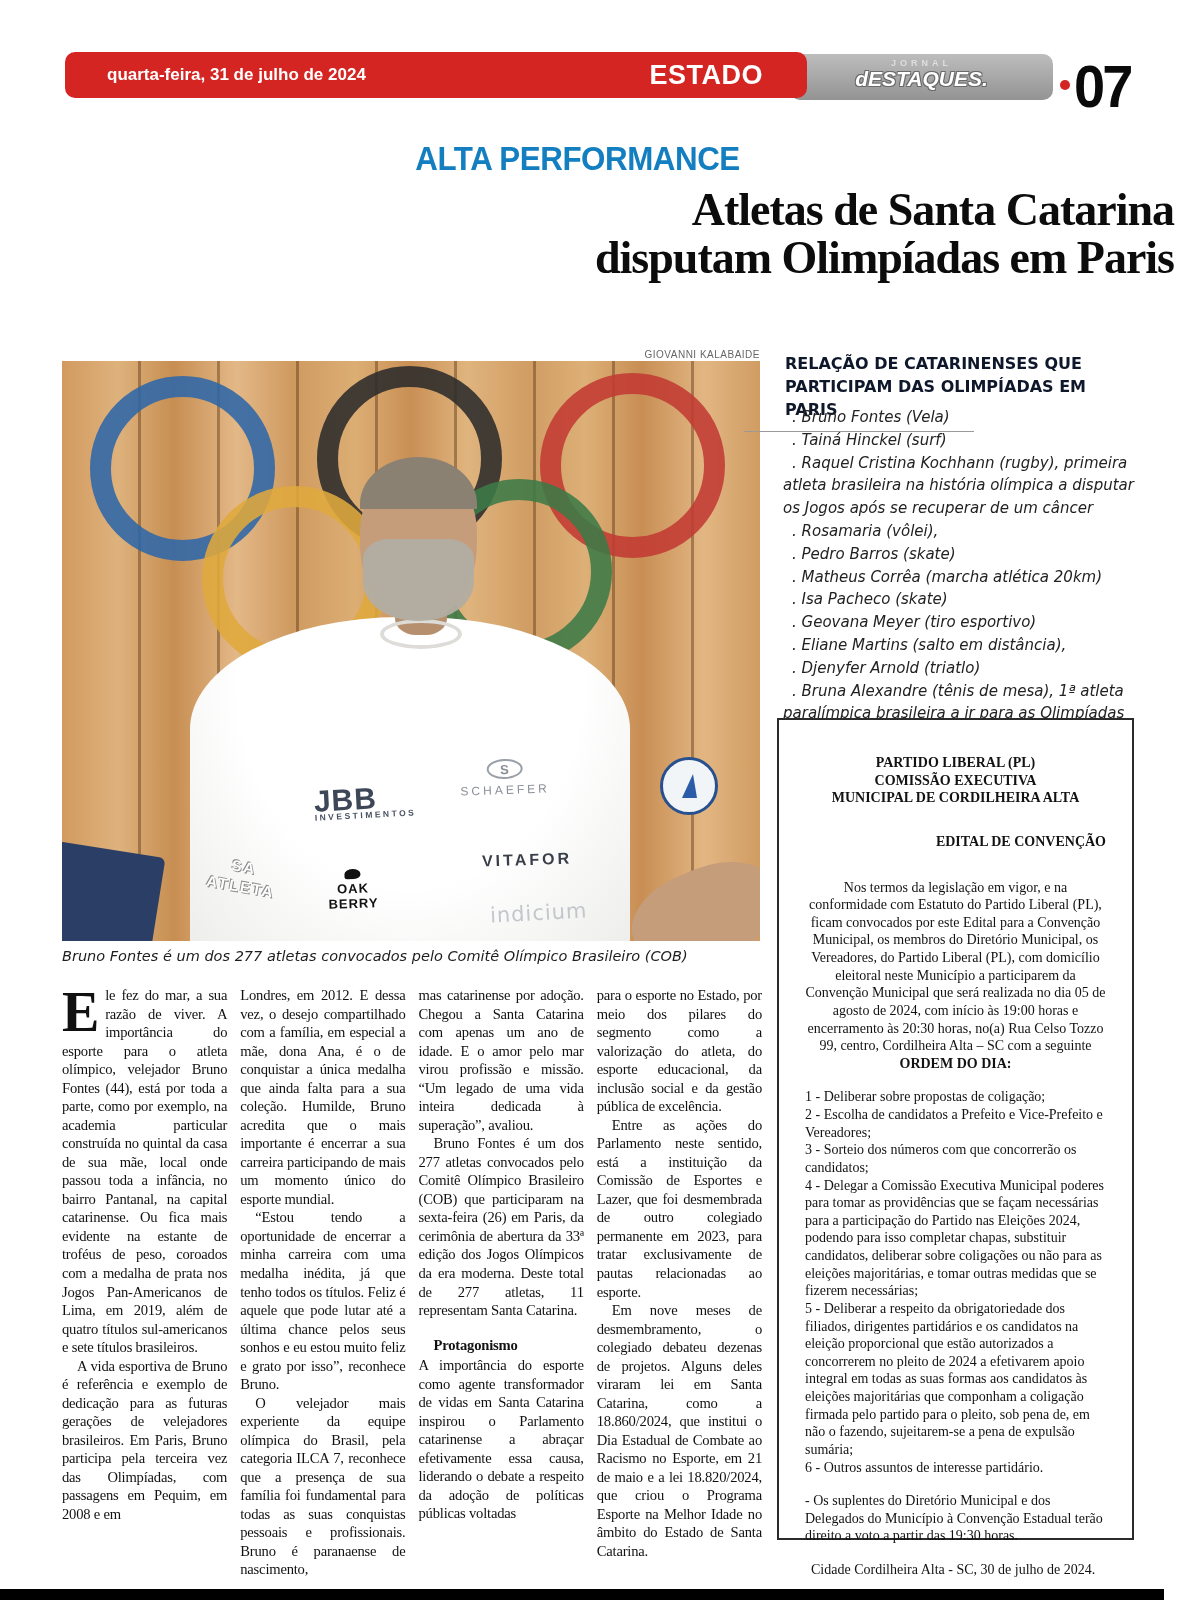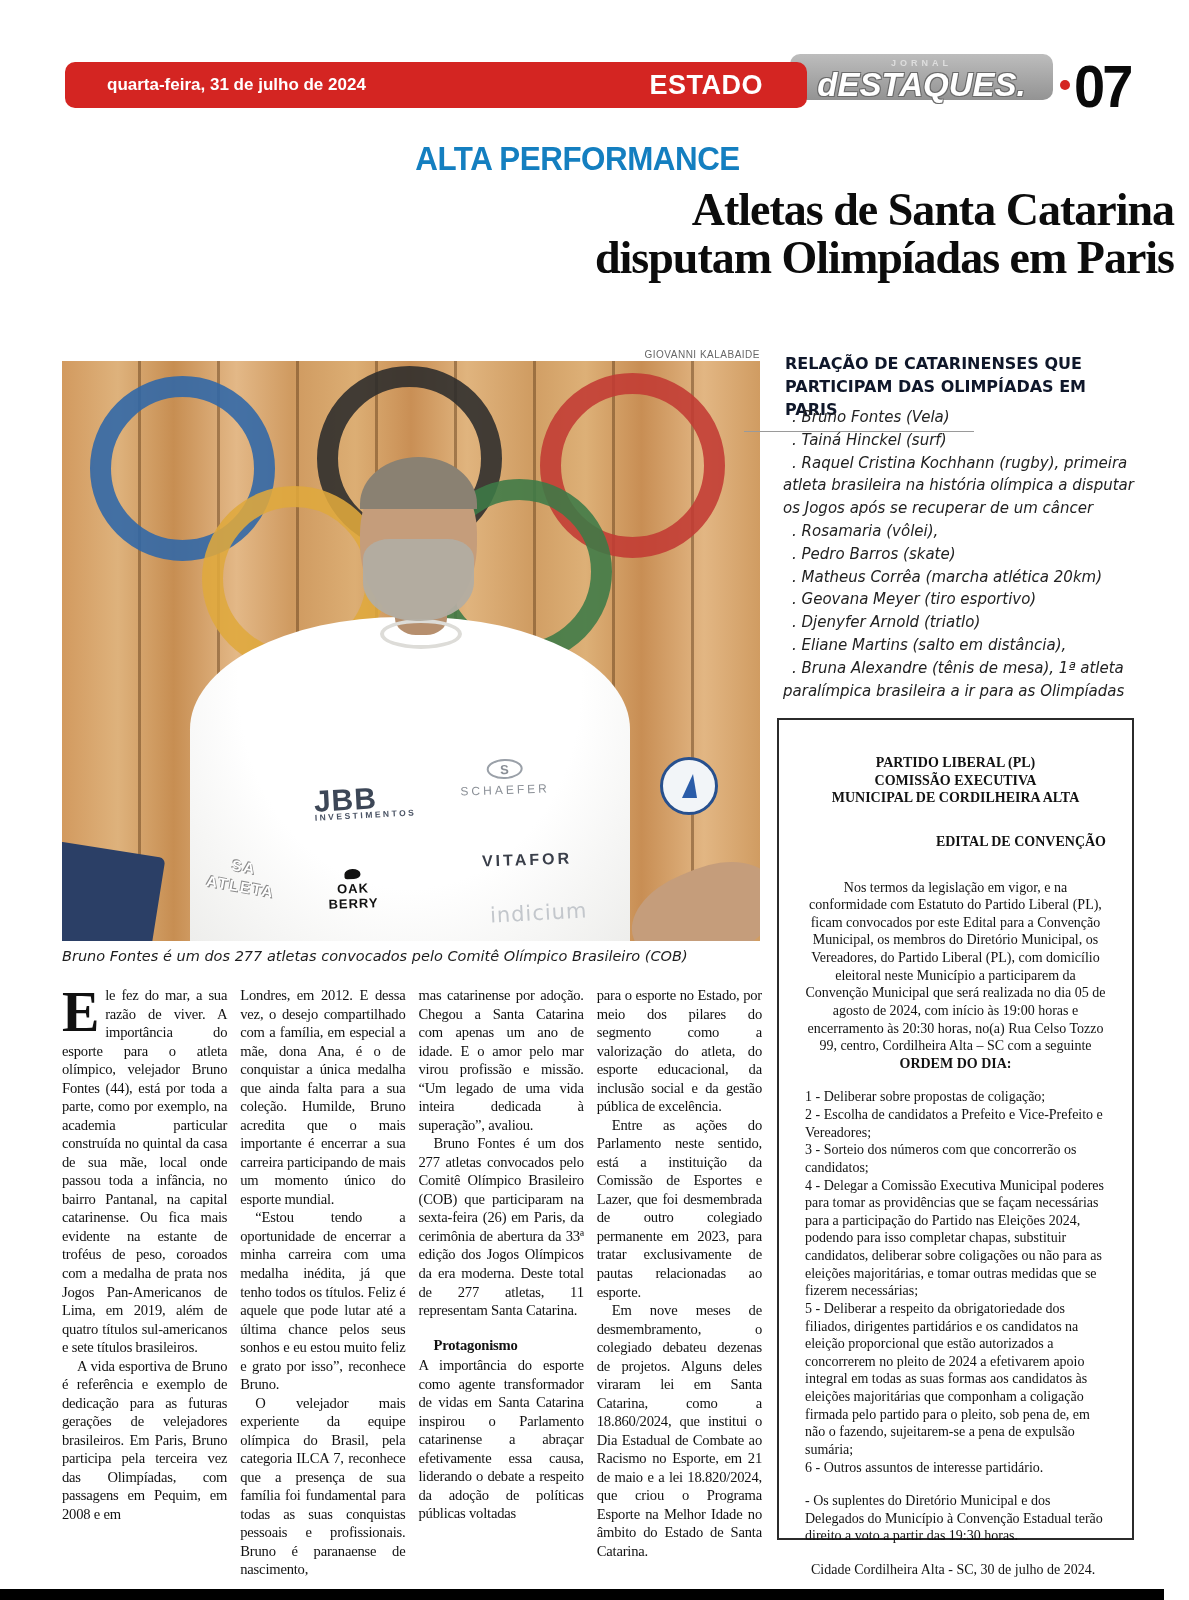--- a/index.html
+++ b/index.html
@@ -1,31 +1,31 @@
 <!DOCTYPE html>
 <html lang="pt"><head>
 <meta charset="utf-8">
 <style>
   * { margin:0; padding:0; box-sizing:border-box; }
   html,body { width:1189px; height:1600px; background:#ffffff; font-family:"Liberation Serif", serif; }
   #page { position:relative; width:1189px; height:1600px; background:#fff; overflow:hidden; }
 
   
-  .mast-red { position:absolute; left:65px; top:62px; width:742px; height:46px;
+  .mast-red { position:absolute; left:65px; top:52px; width:742px; height:46px;
     background:#d42522; border-radius:10px; z-index:2; display:flex; align-items:center; }
   .mast-date { position:absolute; left:42px; color:#fff; font-family:"Liberation Sans",sans-serif;
     font-weight:bold; font-size:17px; }
   .mast-section { position:absolute; right:44px; color:#fff; font-family:"Liberation Sans",sans-serif;
     font-weight:bold; font-size:27px; letter-spacing:.5px; }
   .mast-gray { position:absolute; left:790px; top:54px; width:263px; height:46px; z-index:1;
     background:linear-gradient(#bdbdbd,#939393); border-radius:10px; text-align:center; }
   .mast-jornal { display:block; margin-top:4px; font-family:"Liberation Sans",sans-serif;
     font-size:9px; letter-spacing:4px; color:#dedede; font-weight:bold; }
   .mast-logo { display:block; font-family:"Liberation Sans",sans-serif; font-weight:bold;
-    font-style:italic; font-size:33px; color:#fff; line-height:1;
+    font-style:italic; font-size:21px; color:#fff; line-height:1;
     text-shadow:1px 1px 0 #6b6b6b,-1px 1px 0 #6b6b6b,1px -1px 0 #6b6b6b,-1px -1px 0 #6b6b6b; }
   .mast-dot { position:absolute; left:1060px; top:80px; width:10px; height:10px; border-radius:50%;
     background:#d42522; }
   .mast-page { position:absolute; left:1074px; top:54px; font-family:"Liberation Sans",sans-serif;
     font-weight:bold; font-size:56px; letter-spacing:-3px; color:#0a0a0a; transform:scaleY(1.05); }
 
   
   .kicker { position:absolute; left:0; top:140px; width:1155px; text-align:center;
     font-family:"Liberation Sans",sans-serif; font-weight:bold; font-size:33px;
     letter-spacing:-.5px; color:#147fc0; transform:scaleX(.95); }
@@ -190,23 +190,24 @@
 
   <div class="list-title">RELAÇÃO DE CATARINENSES QUE PARTICIPAM DAS OLIMPÍADAS EM PARIS</div>
   <div class="list-rule"></div>
   <ul class="ath-list">
     <li>Bruno Fontes (Vela)</li>
     <li>Tainá Hinckel (surf)</li>
     <li>Raquel Cristina Kochhann (rugby), primeira atleta brasileira na história olímpica a disputar os Jogos após se recuperar de um câncer</li>
     <li>Rosamaria (vôlei),</li>
     <li>Pedro Barros (skate)</li>
     <li>Matheus Corrêa (marcha atlética 20km)</li>
+    <li>Isa Pacheco (skate)</li>
     <li>Geovana Meyer (tiro esportivo)</li>
+    <li>Eliane Martins (salto em distância),</li>
     <li>Djenyfer Arnold (triatlo)</li>
-    <li>Eliane Martins (salto em distância),</li>
     <li>Bruna Alexandre (tênis de mesa), 1ª atleta paralímpica brasileira a ir para as Olimpíadas</li>
   </ul>
 
   <div class="edital">
     <div class="ed-org">
       <div>PARTIDO LIBERAL (PL)</div>
       <div>COMISSÃO EXECUTIVA</div>
       <div>MUNICIPAL DE CORDILHEIRA ALTA</div>
     </div>
     <div class="ed-title">EDITAL DE CONVENÇÃO</div>

